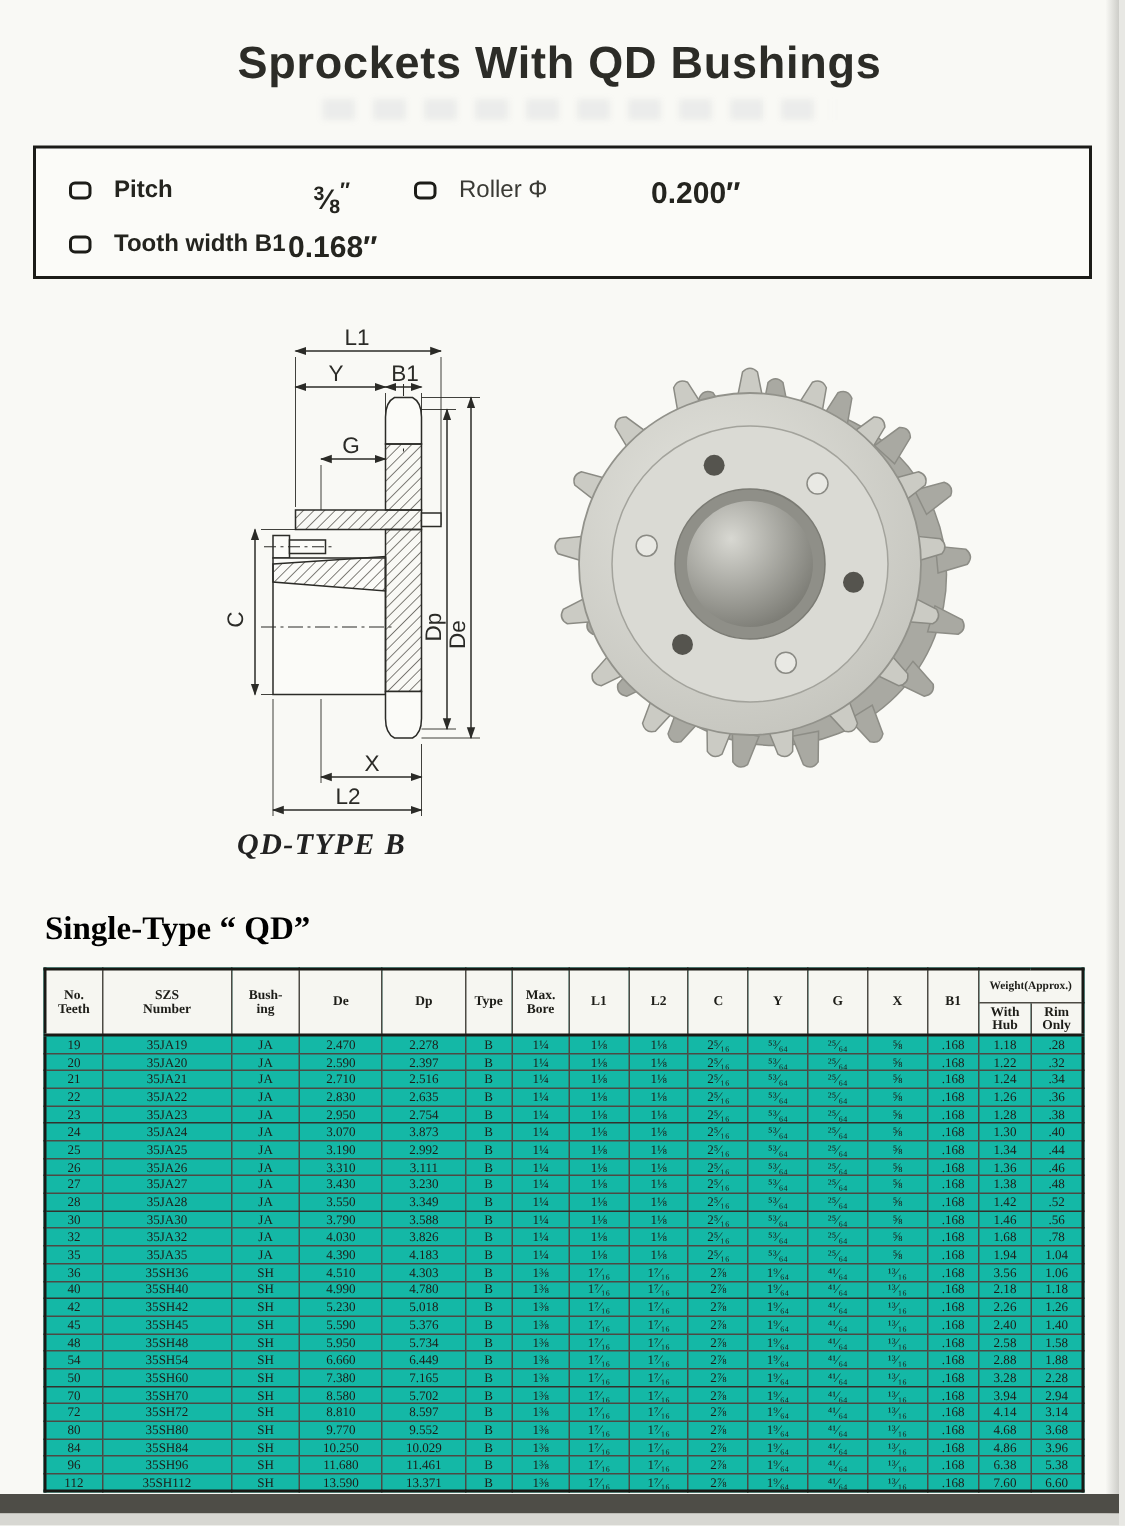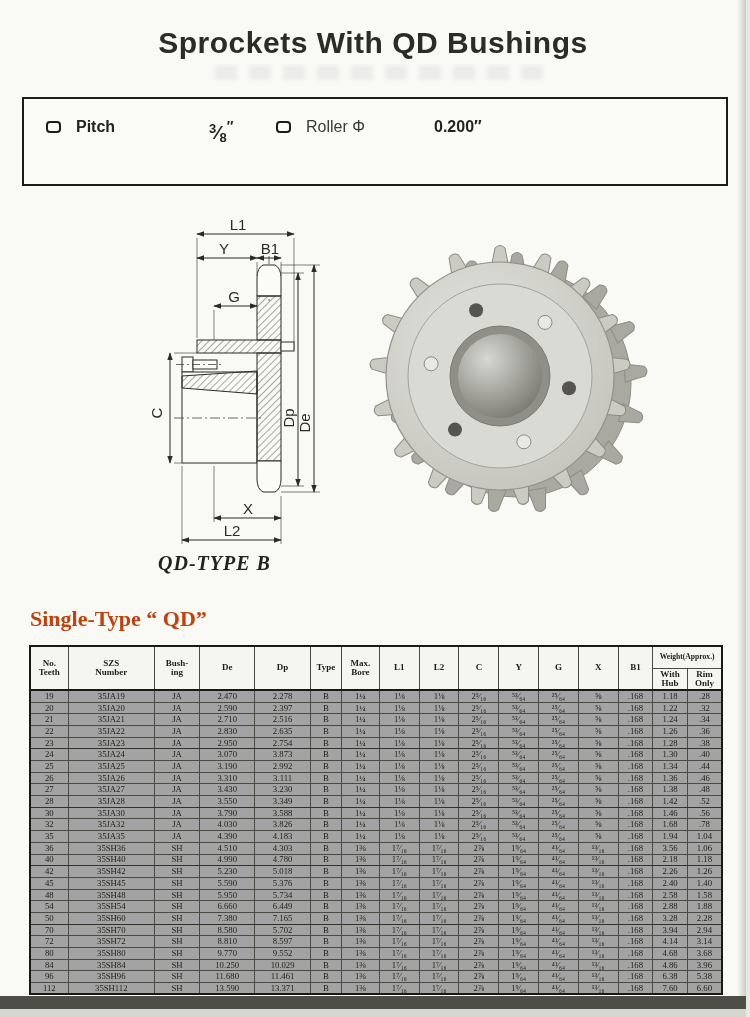--- a/index.html
+++ b/index.html
@@ -26,42 +26,42 @@
 
   .specs {
     position:absolute; left:22px; top:97px; width:706px; height:89px;
     border:2px solid #1c1c18; background:#fbfbf8;
   }
   .spec-row { position:absolute; left:0; width:100%; height:24px;text-align:right; }
   .spec-row.r1 { top:18px; } .spec-row.r2 { top:54px; }
   .cbox { position:absolute; width:15px; height:12px; border:2px solid #1c1c18; border-radius:4px; background:#fbfbf8; top:4px; }
   .spec-label { position:absolute; font-size:16px; font-weight:bold; top:1px; }
   .spec-label.light { font-weight:normal; color:#3a3a35; }
-  .spec-value { position:absolute; font-size:16px; font-weight:bold; top:1px; }
+  .spec-value { position:absolute; font-size:20px; font-weight:bold; top:1px; }
   .frac { font-weight:bold; font-size:16px; }
   .frac sup { font-size:13px; vertical-align:6px; }
   .frac .fs { font-size:19px; }
   .frac sub { font-size:13px; vertical-align:-3px; }
   .prime { font-size:14px; vertical-align:8px; font-weight:bold; }
 
   .drawing { position:absolute; left:112px; top:218px; }
   .drawing text { font-family:"Liberation Sans",sans-serif; font-size:15px; fill:#2b2b27; }
   .caption { position:absolute; left:158px; top:552px; width:200px; text-align:left;
     font-family:"Liberation Serif",serif; font-style:italic; font-weight:bold; font-size:20px; letter-spacing:1px; color:#222; }
 
   .photo { position:absolute; left:362px; top:228px; }
 
   .section-title {
     position:absolute; left:30px; top:606px;
-    font-family:"Liberation Serif",serif; font-weight:bold; font-size:22px; color:#c2410c;
+    font-family:"Liberation Serif",serif; font-weight:bold; font-size:22px; color:#000000;
   }
 
   .tablewrap { position:absolute; left:29px; top:645px; width:694px; }
   table { width:100%; border-collapse:collapse; table-layout:fixed;
-    font-family:"Liberation Serif",serif; font-size:8.7px; color:#1d1d18; background:#a3a3a3; }
+    font-family:"Liberation Serif",serif; font-size:8.7px; color:#1d1d18; background:#14b8a6; }
   table, th, td { border:1px solid #4c4a44; }
   table { border:2.5px solid #191915; }
   th { font-weight:bold; font-size:9px; line-height:1.05; white-space:pre-line; padding:1px 0; background:#f6f6f1; }
   th.small { font-size:7.6px;margin-top:36px; }
   thead tr.top th { height:22px; }
   thead { border-bottom:2px solid #191915; }
   td { text-align:center; height:11.7px; padding:0; line-height:1; white-space:nowrap; overflow:hidden; }
   tr.group-end td { border-bottom:1.8px solid #33322d; }
 </style>
 </head>
@@ -73,20 +73,25 @@
   <div class="ghost"></div>
 
   <div class="specs">
     <div class="spec-row r1">
       <span class="cbox" style="left:22px"></span>
       <span class="spec-label" style="left:52px">Pitch</span>
       <span class="spec-value frac" style="left:185px"><sup>3</sup><span class="fs">⁄</span><sub>8</sub><span class="prime">″</span></span>
       <span class="cbox" style="left:252px"></span>
       <span class="spec-label light" style="left:282px">Roller Φ</span>
       <span class="spec-value" style="left:410px">0.200″</span>
+    </div>
+    <div class="spec-row r2">
+      <span class="cbox" style="left:22px"></span>
+      <span class="spec-label" style="left:52px">Tooth width B1</span>
+      <span class="spec-value" style="left:168px">0.168″</span>
     </div>
   </div>
 
   <svg class="drawing" width="250" height="340" viewBox="0 0 250 340">
     <defs>
       <pattern id="hatch" width="5" height="5" patternUnits="userSpaceOnUse" patternTransform="rotate(45)">
         <line x1="0" y1="0" x2="0" y2="5" stroke="#56544e" stroke-width="1"></line>
       </pattern>
       <marker id="ar" viewBox="0 0 10 10" refX="9" refY="5" markerWidth="8" markerHeight="8" orient="auto-start-reverse">
         <path d="M0,1.5 L10,5 L0,8.5 z" fill="#2b2b27"></path>

